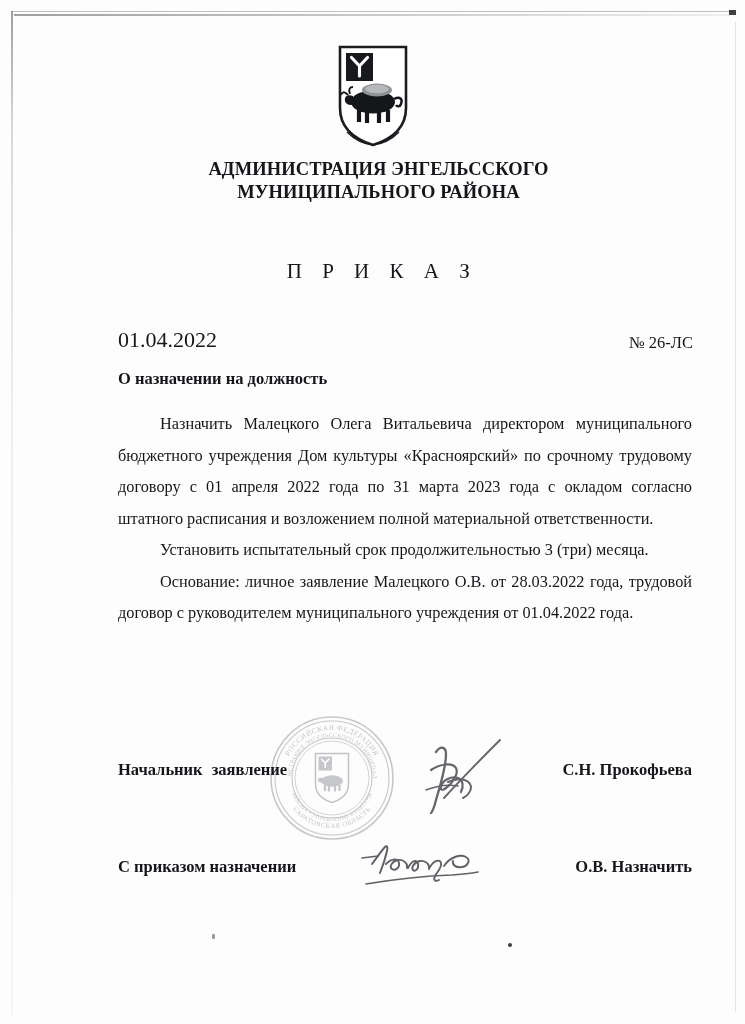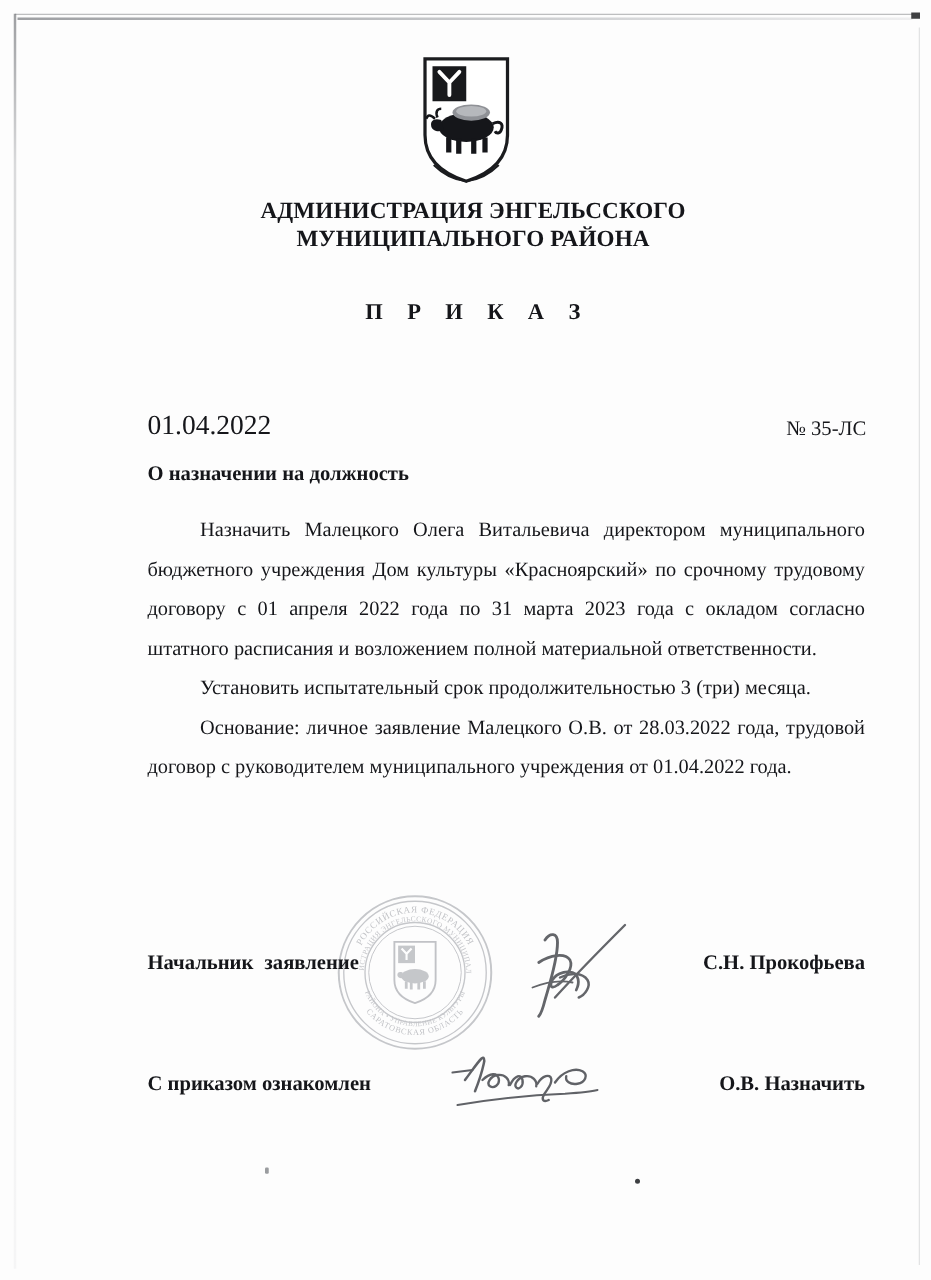--- a/index.html
+++ b/index.html
@@ -98,24 +98,24 @@
     margin: 0 auto;
     max-width: 540px;
   }
   .dept-title {
     font-weight: bold;
     font-size: 18.5px;
     line-height: 22px;
     margin-top: 29px;
   }
   .doc-kind {
-    font-weight: bold;
-    font-size: 18px;
+    font-weight: normal;
+    font-size: 21px;
     letter-spacing: 7.5px;
-    margin-top: 35px;
+    margin-top: 55px;
     padding-left: 7px;
   }
 
   
   .meta-row {
     position: absolute;
     left: 118px;
     right: 52px;
     top: 330px;
     display: flex;
@@ -255,21 +255,21 @@
   <div class="header-block">
     <div class="org-title">АДМИНИСТРАЦИЯ ЭНГЕЛЬССКОГО МУНИЦИПАЛЬНОГО РАЙОНА</div>
     <div class="doc-kind">П Р И К А З</div>
   </div>
 
   <div class="meta-row">
     <div class="meta-left">
       <div class="doc-date">01.04.2022</div>
       <div class="doc-subject">О назначении на должность</div>
     </div>
-    <div class="doc-number">№ 35-ЛС</div>
+    <div class="doc-number">№ 26-ЛС</div>
   </div>
 
   <div class="body-block">
     <p>Назначить Малецкого Олега Витальевича директором муниципального бюджетного учреждения Дом культуры «Красноярский»  по срочному трудовому договору с 01 апреля 2022 года по 31 марта 2023 года с окладом согласно штатного расписания и возложением полной материальной ответственности.</p>
     <p>Установить испытательный срок продолжительностью 3 (три) месяца.</p>
     <p class="last-left">Основание: личное заявление Малецкого О.В. от 28.03.2022 года, трудовой договор с руководителем муниципального учреждения от 01.04.2022 года.</p>
   </div>
 
   <svg class="stamp" viewBox="0 0 128 128">
     <defs>
@@ -334,18 +334,18 @@
     <div class="sig-row">
       <div class="sig-role">
         <span>Начальник</span><span class="sp"></span><span>заявление</span>
       </div>
       <div class="sig-name">С.Н. Прокофьева</div>
     </div>
   </div>
 
   <div class="sig-block second">
     <div class="sig-row">
-      <div class="sig-role">С приказом ознакомлен</div>
+      <div class="sig-role">С приказом назначении</div>
       <div class="sig-name">О.В. Назначить</div>
     </div>
   </div>
 
 </div>
 
 </body></html>

